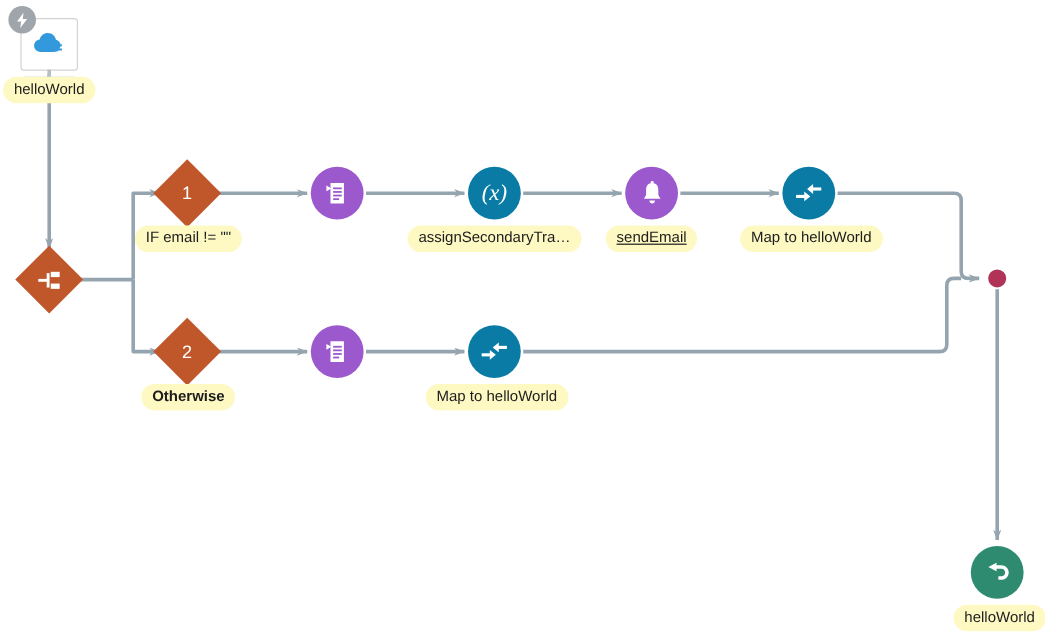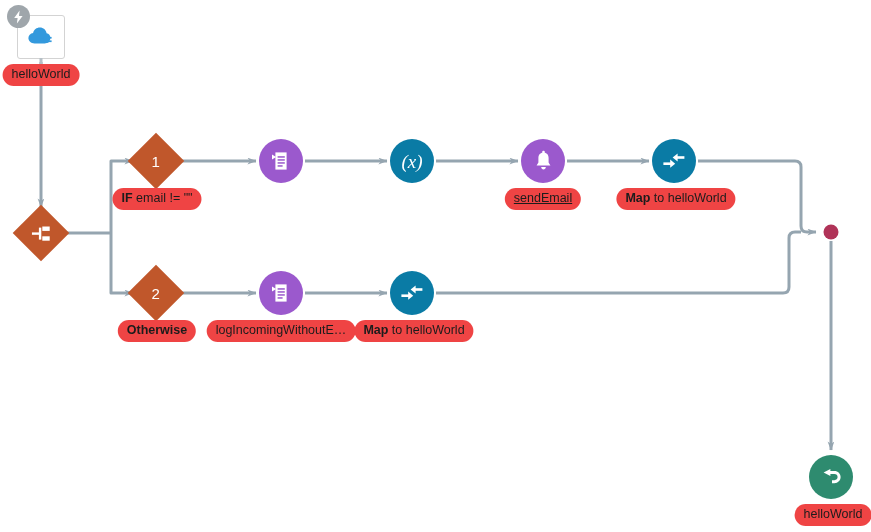--- a/index.html
+++ b/index.html
@@ -114,34 +114,34 @@
   .merge-dot {
     width: 15px;
     height: 15px;
     border-radius: 50%;
     background: #b03358;
   }
   
   .chip {
     position: absolute;
     transform: translateX(-50%);
-    background: #ef4444;
+    background: #fef9c3;
     border-radius: 11px;
     padding: 3px 9px 4px 9px;
     font-size: 12.5px;
     color: #1c1c1c;
     white-space: nowrap;
     line-height: 15px;
     font-family: "Liberation Sans", sans-serif;
     max-width: 138px;
     overflow: hidden;
     text-overflow: ellipsis;
   }
   .chip.bold { font-weight: bold; }
-  .chip .b { font-weight: bold; }
+  .chip .b { font-weight: normal; }
   svg { display: block; }
 </style>
 </head>
 <body>
 
 <div id="canvas">
 
   <svg id="edges" viewBox="0 0 871 532" width="871" height="532">
     <defs>
       <marker id="arrow" markerWidth="10" markerHeight="10" refX="8.6" refY="3.4" orient="auto" markerUnits="userSpaceOnUse">
@@ -242,20 +242,21 @@
         </svg>
       </span>
     </div>
   </div>
 
   <div class="node" style="left:412px; top:161px;">
     <div class="circle teal">
       <span style="color:#ffffff; font-family:'Liberation Serif', serif; font-style:italic; font-size:19px; line-height:19px;">(x)</span>
     </div>
   </div>
+  <div class="chip" style="left:412px; top:188px;">assignSecondaryTra…</div>
 
   <div class="node" style="left:543px; top:161px;">
     <div class="circle purple">
       <span>
         <svg width="21" height="22" viewBox="0 0 21 22">
           <path d="M10.5,2.6 C13.6,2.6 15.6,4.9 15.6,8.0 L15.6,12.6 L17.4,15.6 L3.6,15.6
                    L5.4,12.6 L5.4,8.0 C5.4,4.9 7.4,2.6 10.5,2.6 Z" fill="#ffffff"></path>
           <rect x="9.2" y="0.8" width="2.6" height="2.4" rx="1.2" fill="#ffffff"></rect>
           <path d="M8.2,17.0 L12.8,17.0 C12.8,18.5 11.8,19.5 10.5,19.5 C9.2,19.5 8.2,18.5 8.2,17.0 Z" fill="#ffffff"></path>
         </svg>
@@ -285,21 +286,20 @@
           <path d="M5.4,2.4 L16.6,2.4 L16.6,19.6 L5.4,19.6 Z" fill="#ffffff"></path>
           <rect x="7.6" y="6.2" width="7.2" height="1.5" fill="#9b59cd"></rect>
           <rect x="7.6" y="9.2" width="7.2" height="1.5" fill="#9b59cd"></rect>
           <rect x="7.6" y="12.2" width="7.2" height="1.5" fill="#9b59cd"></rect>
           <rect x="7.6" y="15.2" width="5.0" height="1.5" fill="#9b59cd"></rect>
           <path d="M2.0,4.6 L6.2,7.0 L2.0,9.4 Z" fill="#ffffff"></path>
         </svg>
       </span>
     </div>
   </div>
-  <div class="chip" style="left:281px; top:320px;">logIncomingWithoutE…</div>
 
   <div class="node" style="left:412px; top:293px;">
     <div class="circle teal">
       <span>
         <svg width="24" height="20" viewBox="0 0 24 20">
           <rect x="1.4" y="11.4" width="7.6" height="2.6" fill="#ffffff"></rect>
           <path d="M8.2,8.6 L13.2,12.7 L8.2,16.8 Z" fill="#ffffff"></path>
           <rect x="14.6" y="5.2" width="7.8" height="2.6" fill="#ffffff"></rect>
           <path d="M15.6,2.4 L10.6,6.5 L15.6,10.6 Z" fill="#ffffff"></path>
         </svg>

